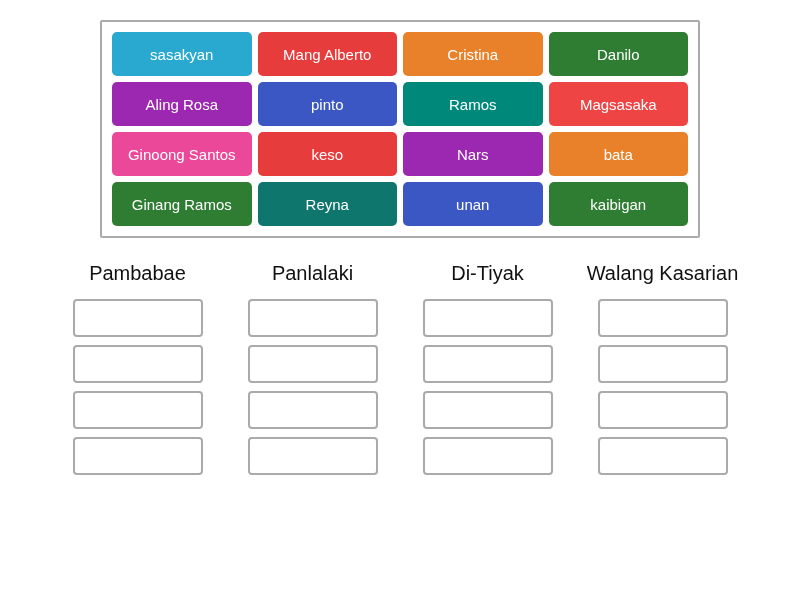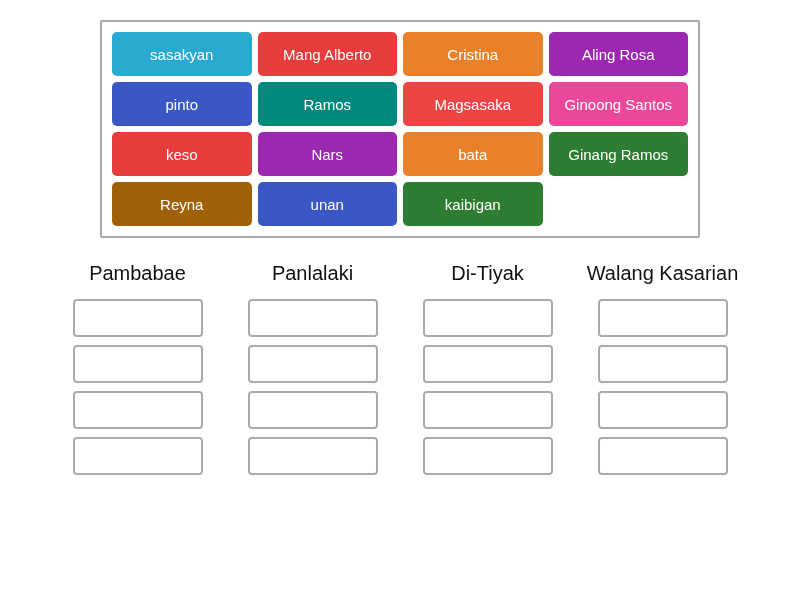--- a/index.html
+++ b/index.html
@@ -76,30 +76,31 @@
       background: #fff;
     }
   </style>
 </head>
 <body>
 
 <div class="word-bank">
 <div class="word-tile" style="background-color: rgb(41, 168, 208);">sasakyan</div>
     <div class="word-tile" style="background-color: rgb(230, 60, 60);">Mang Alberto</div>
     <div class="word-tile" style="background-color: rgb(232, 129, 42);">Cristina</div>
+    <div class="word-tile" style="background-color: rgb(46, 125, 50);">Danilo</div>
     <div class="word-tile" style="background-color: rgb(156, 39, 176);">Aling Rosa</div>
     <div class="word-tile" style="background-color: rgb(59, 87, 196);">pinto</div>
     <div class="word-tile" style="background-color: rgb(0, 137, 123);">Ramos</div>
     <div class="word-tile" style="background-color: #ef4444;">Magsasaka</div>
     <div class="word-tile" style="background-color: #ec4899;">Ginoong Santos</div>
     <div class="word-tile" style="background-color: rgb(230, 60, 60);">keso</div>
     <div class="word-tile" style="background-color: rgb(156, 39, 176);">Nars</div>
     <div class="word-tile" style="background-color: rgb(232, 129, 42);">bata</div>
     <div class="word-tile" style="background-color: rgb(46, 125, 50);">Ginang Ramos</div>
-    <div class="word-tile" style="background-color: #a16207;">Reyna</div>
+    <div class="word-tile" style="background-color: #0f766e;">Reyna</div>
     <div class="word-tile" style="background-color: rgb(59, 87, 196);">unan</div>
     <div class="word-tile" style="background-color: rgb(46, 125, 50);">kaibigan</div>
   </div>
 
 <div class="sort-section">
 <div class="category-col">
       <div class="category-header">Pambabae</div>
       <div class="drop-box"></div>
       <div class="drop-box"></div>
       <div class="drop-box"></div>

